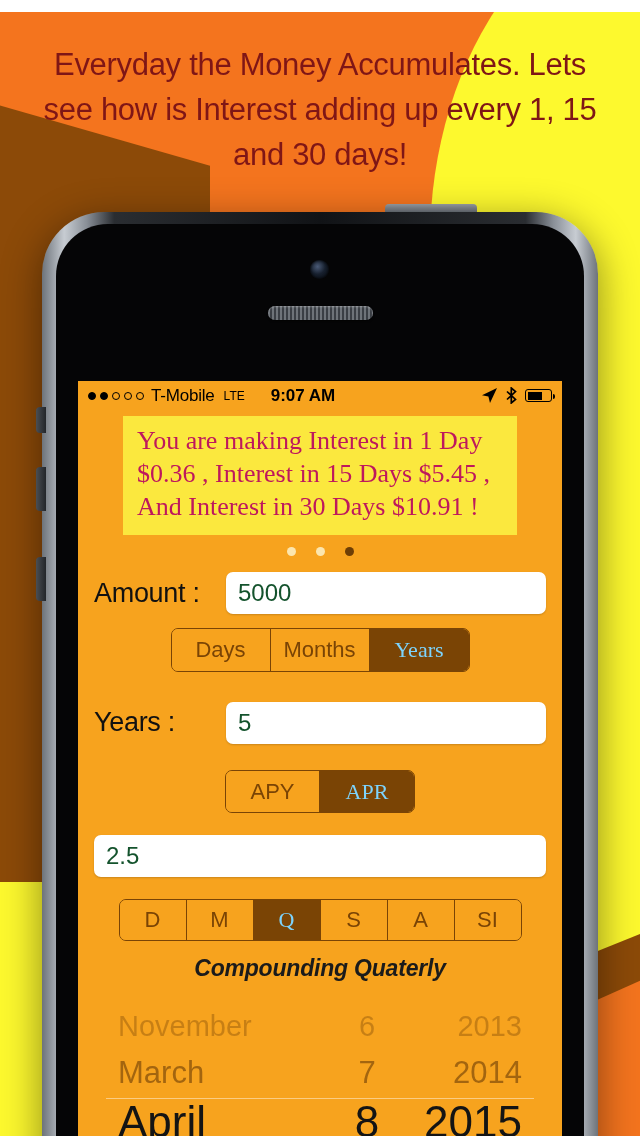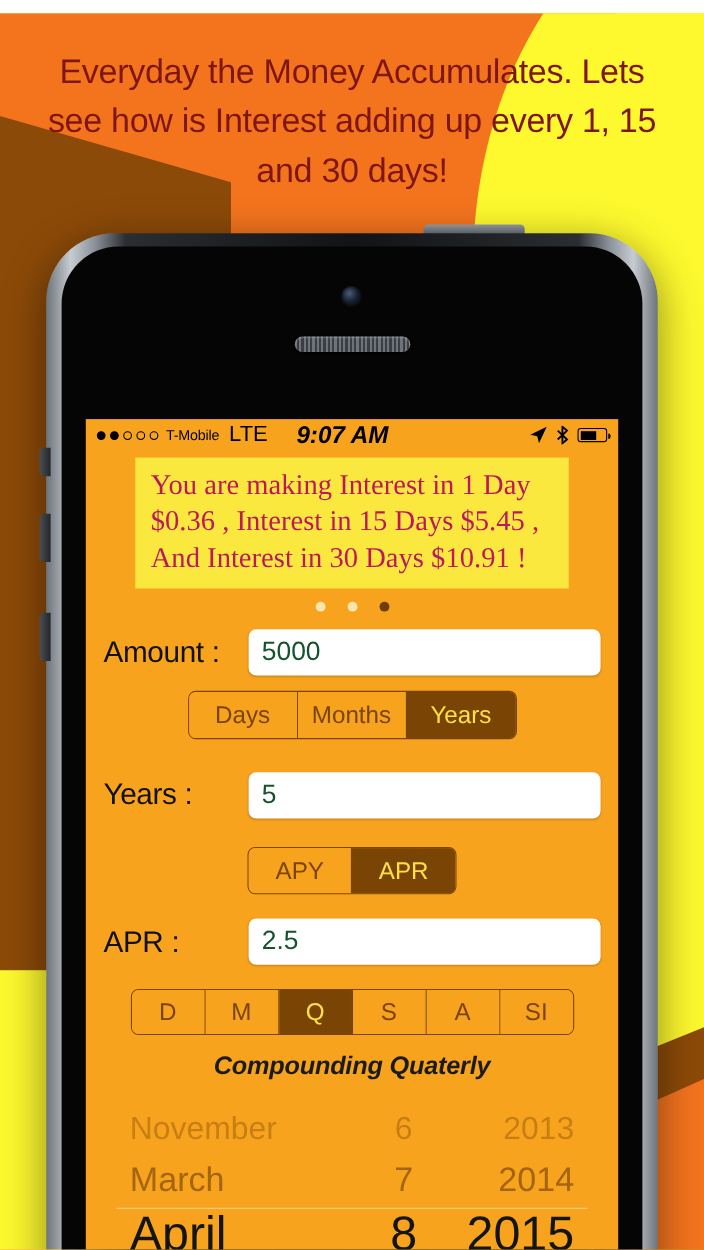--- a/index.html
+++ b/index.html
@@ -157,23 +157,23 @@
     color: #000;
     font-size: 16px;
     font-weight: bold;
   }
   .sig-dots { display: flex; gap: 4px; align-items: center; margin-right: 7px; }
   .sig-dots i {
     width: 8px; height: 8px; border-radius: 50%;
     border: 1.4px solid #000; display: block;
   }
   .sig-dots i.on { background: #000; }
-  .carrier { font-weight: 500; font-size: 13px; letter-spacing: -0.2px; }
-  .lte { font-weight: 400; font-size: 20px; margin-left: 9px; }
-  .clock { font-weight: bold; font-size: 22px; margin-left: 26px; font-style: italic; }
+  .carrier { font-weight: 500; font-size: 17px; letter-spacing: -0.2px; }
+  .lte { font-weight: 400; font-size: 12px; margin-left: 9px; }
+  .clock { font-weight: bold; font-size: 17px; margin-left: 26px; }
   .status-right { margin-left: auto; display: flex; align-items: center; gap: 8px; }
   .batt-shell {
     width: 27px; height: 13px; border: 1.5px solid #000; border-radius: 3px;
     position: relative; display: block;
   }
   .batt-shell::after {
     content:""; position: absolute; right: -4px; top: 4px;
     width: 2.5px; height: 5px; background: #000; border-radius: 0 2px 2px 0;
   }
   .batt-fill { position: absolute; left: 1.5px; top: 1.5px; bottom: 1.5px; background: #000; }
@@ -231,21 +231,21 @@
   .seg > div {
     padding: 7px 0;
     font-size: 22px;
     color: #7A4405;
     background: #F7A31E;
     text-align: center;
     border-right: 1.6px solid #7A4405;
     line-height: 1.25;
   }
   .seg > div:last-child { border-right: none; }
-  .seg > div.sel { background: #7A4405; color: #fde047; }
+  .seg > div.sel { background: #7A4405; color: #7dd3fc; font-family: Liberation Serif, serif; }
 
   .seg.period > div { width: 99px; }
   .seg.rate > div { width: 94px; }
   .seg.compound { width: 403px; }
   .seg.compound > div { flex: 1; padding: 6px 0; }
 
   .compound-note {
     text-align: center;
     margin-top: 14px;
     font-size: 23px;
@@ -352,21 +352,20 @@
     </div>
 
     <div class="seg-wrap" style="margin-top:26px">
       <div class="seg rate">
         <div>APY</div>
         <div class="sel">APR</div>
       </div>
     </div>
 
     <div class="row" style="margin-top:22px">
-      <div class="row-label">APR :</div>
       <div class="textfield">2.5</div>
     </div>
 
     <div class="seg-wrap" style="margin-top:22px">
       <div class="seg compound">
         <div>D</div>
         <div>M</div>
         <div class="sel">Q</div>
         <div>S</div>
         <div>A</div>

